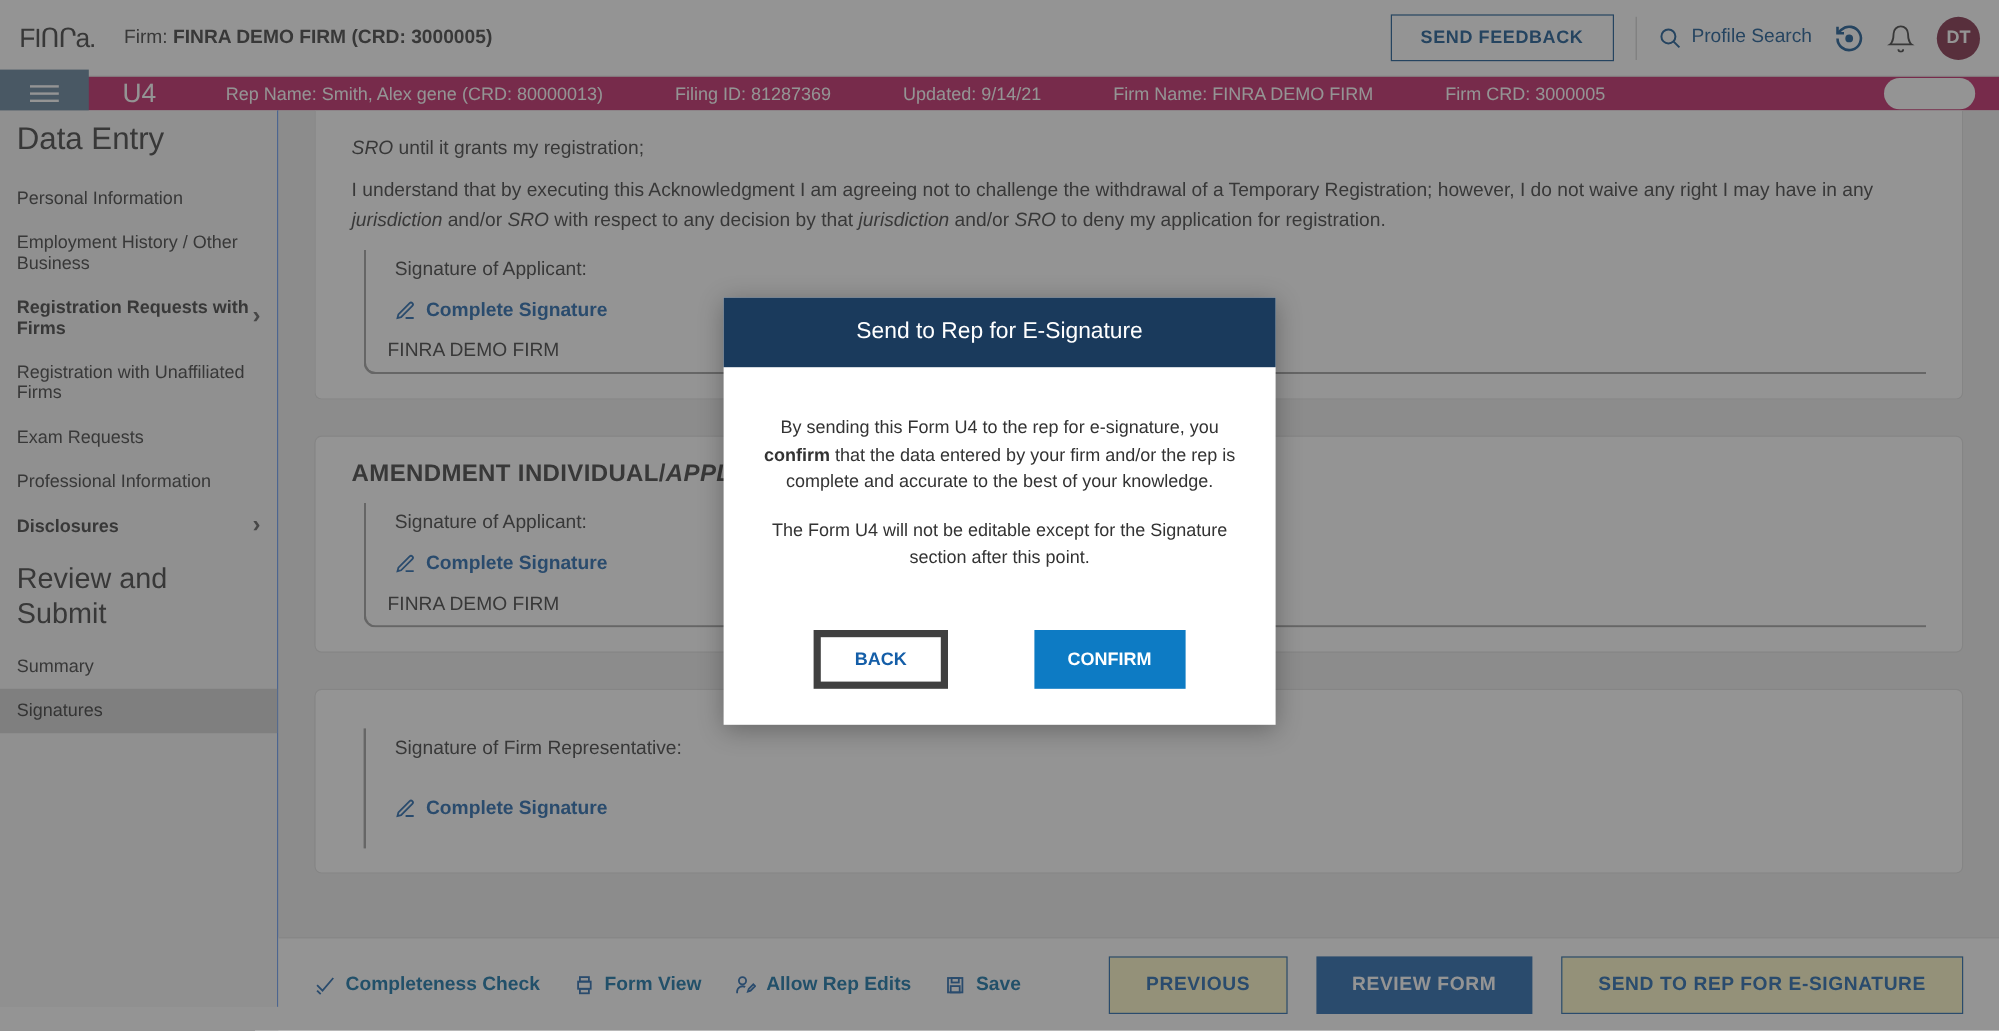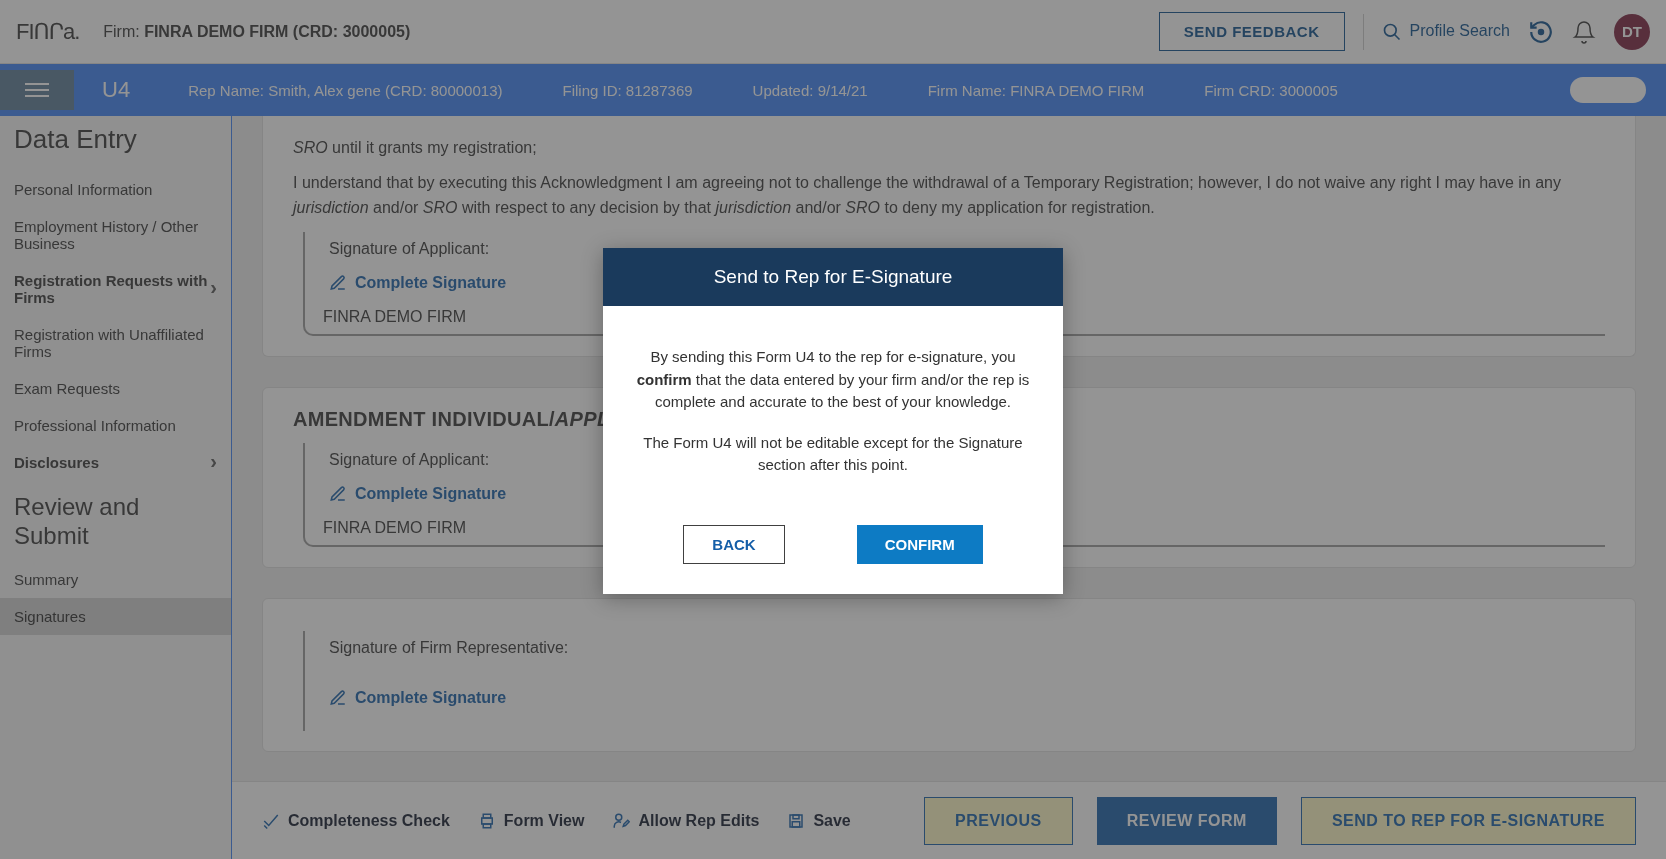--- a/index.html
+++ b/index.html
@@ -50,22 +50,22 @@
 .profile-search-text { color: #0b4e8c; font-size: 16px; }
 .history-icon { width: 26px; height: 26px; stroke: #0b4e8c; stroke-width: 2; fill: none; }
 .bell-icon { width: 24px; height: 24px; stroke: #333; stroke-width: 1.5; fill: none; }
 .avatar {
   width: 36px; height: 36px; border-radius: 50%;
   background: #7a1f3d; color: #fff; display: flex;
   align-items: center; justify-content: center;
   font-size: 15px; font-weight: 600;
 }
 .sub-header {
-  height: 52px;
-  background: #3b82f6;
+  height: 28px;
+  background: #be185d;
   color: #fff;
   display: flex;
   align-items: center;
   font-size: 15px;
 }
 .menu-btn {
   width: 74px; height: 40px;
   background: #5a7a95;
   display: flex; align-items: center; justify-content: center;
   cursor: pointer;
@@ -180,21 +180,21 @@
   height: 78px;
   background: #fff;
   border-top: 1px solid #ddd;
   display: flex;
   align-items: center;
   padding: 0 30px;
 }
 .bottom-left { display: flex; gap: 28px; }
 .bottom-action {
   display: flex; align-items: center; gap: 8px;
-  color: #0f172a; font-weight: 700; font-size: 16px;
+  color: #0369a1; font-weight: 700; font-size: 16px;
   cursor: pointer;
 }
 .bottom-action svg { width: 18px; height: 18px; stroke: #145ea8; stroke-width: 2; fill: none; }
 .bottom-right { margin-left: auto; display: flex; gap: 24px; }
 .btn-outline {
   border: 1px solid #145ea8; background: #fef9c3; color: #145ea8;
   padding: 14px 30px; font-size: 16px; font-weight: 700;
   letter-spacing: 0.5px; cursor: pointer;
 }
 .btn-solid {
@@ -227,21 +227,21 @@
   font-size: 15px;
   color: #333;
   line-height: 1.5;
 }
 .modal-body p { margin-bottom: 18px; }
 .modal-footer {
   display: flex; justify-content: center; gap: 72px;
   padding: 18px 32px 30px;
 }
 .modal-btn-back {
-  border: 1px solid #404040; background: #fff; color: #145ea8;
+  border: 6px solid #404040; background: #fff; color: #145ea8;
   padding: 10px 28px; font-size: 15px; font-weight: 700;
   cursor: pointer;
 }
 .modal-btn-confirm {
   border: none; background: #0d7bc4; color: #fff;
   padding: 10px 28px; font-size: 15px; font-weight: 700;
   cursor: pointer;
 }
 </style>
 </head>

